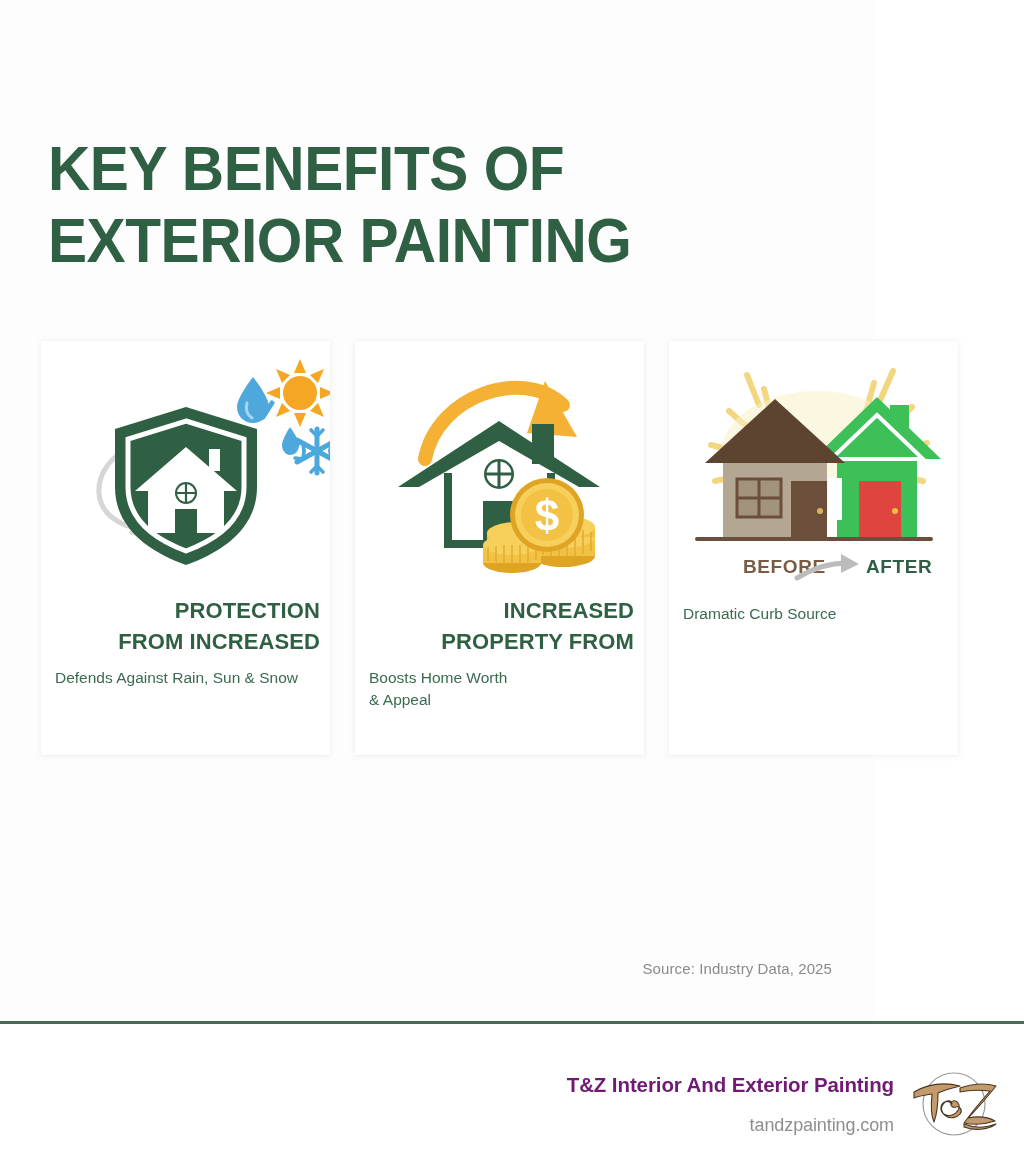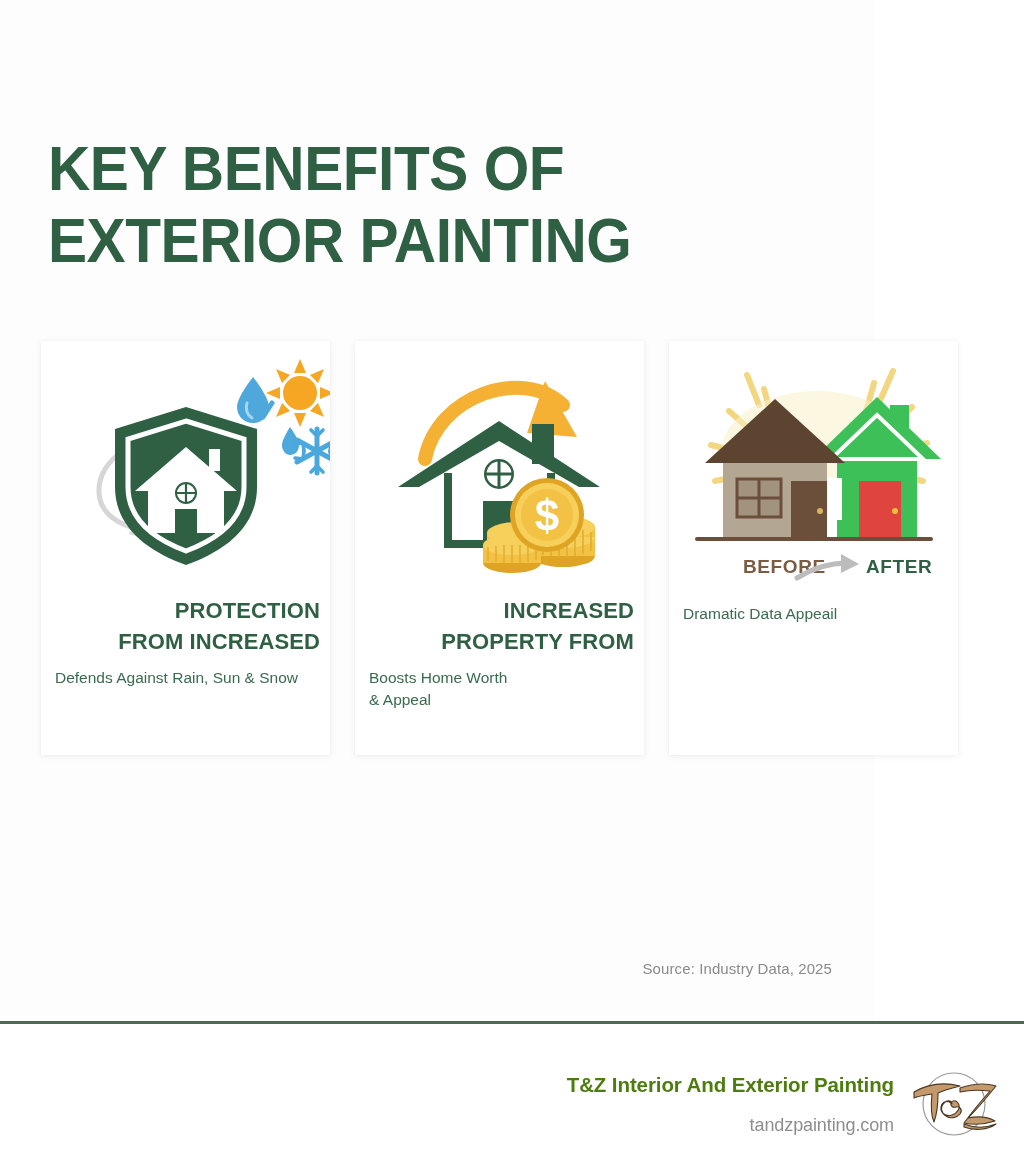--- a/index.html
+++ b/index.html
@@ -113,21 +113,21 @@
     right: 24px;
     top: 40px;
     display: flex;
     align-items: center;
     gap: 14px;
   }
   #footer-text { text-align: right; }
   #footer-company {
     font-size: 20.5px;
     font-weight: bold;
-    color: #4d7c0f;
+    color: #701a75;
     letter-spacing: -0.1px;
     white-space: nowrap;
   }
   #footer-site {
     margin-top: 18px;
     font-size: 18px;
     color: #8e8e8e;
     letter-spacing: -0.1px;
   }
   #footer-logo { width: 92px; height: 80px; flex: 0 0 auto; }
@@ -321,21 +321,21 @@
           <path d="M28 198 L262 198" stroke="#6b4f3a" stroke-width="4" stroke-linecap="round"></path>
 
           <text x="74" y="232" font-family="Liberation Sans, sans-serif" font-size="19" font-weight="bold" fill="#7b5b42" letter-spacing="0.6">BEFORE</text>
           <text x="197" y="232" font-family="Liberation Sans, sans-serif" font-size="19" font-weight="bold" fill="#2f6043" letter-spacing="0.6">AFTER</text>
 
           <path d="M128 237 C146 226 162 222 178 222" fill="none" stroke="#bcbcbc" stroke-width="5" stroke-linecap="round"></path>
           <path d="M172 213 L190 223 L172 232 Z" fill="#bcbcbc"></path>
         </svg>
       </div>
       <div class="card-sub">
-        <span>Dramatic Data Appeail</span>
+        <span>Dramatic Curb Source</span>
       </div>
     </div>
 
   </div>
 
   <div id="source-note">Source: Industry Data, 2025</div>
 
   <div id="footer-divider"></div>
 
   <div id="footer">

